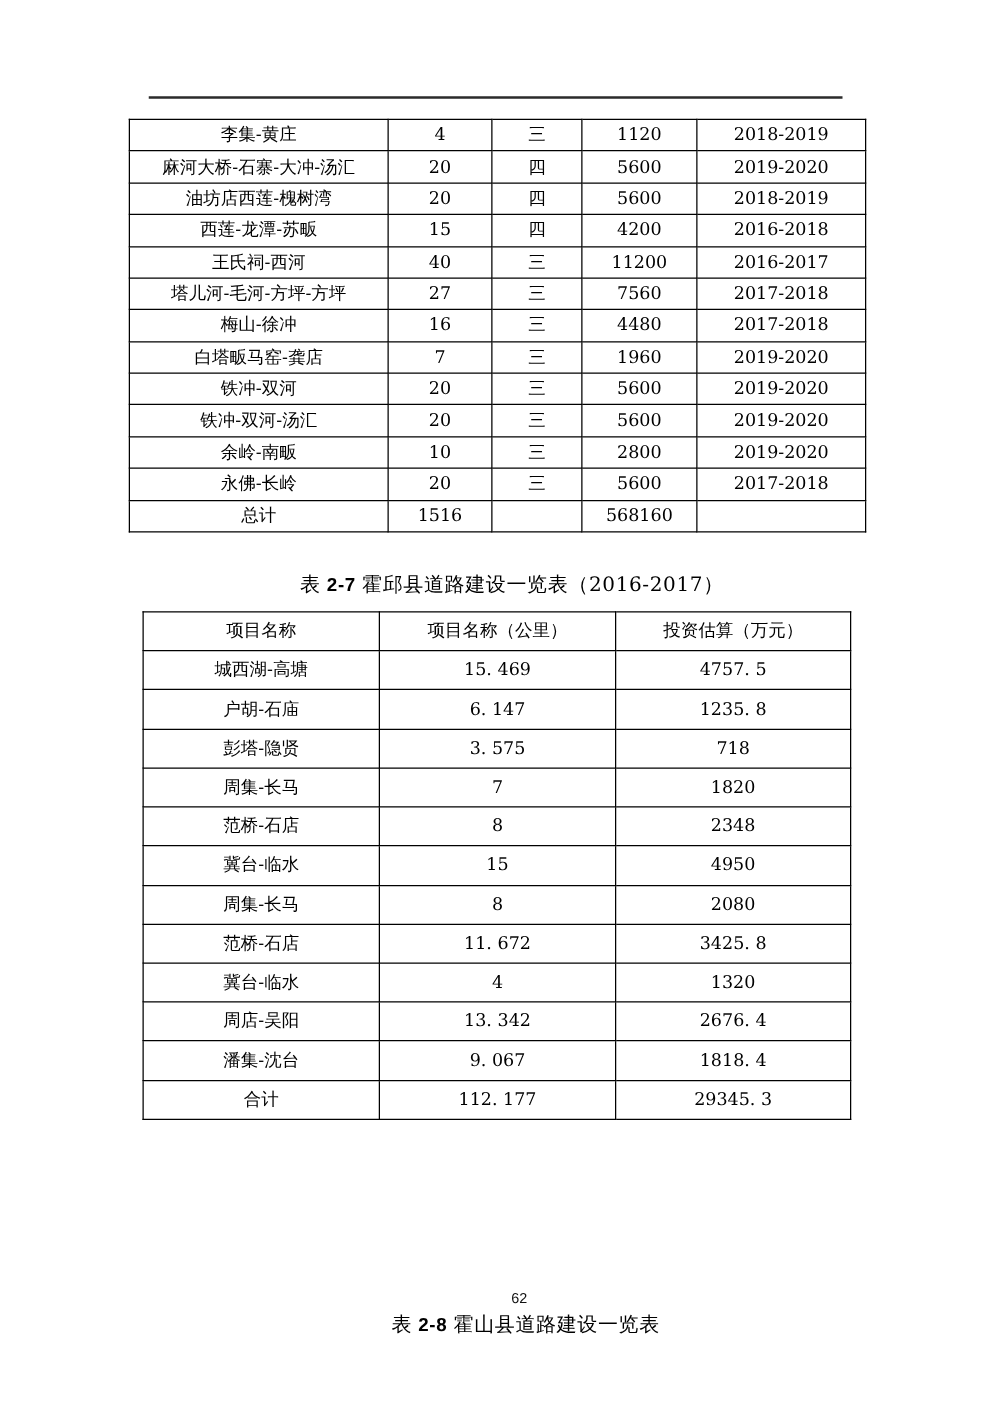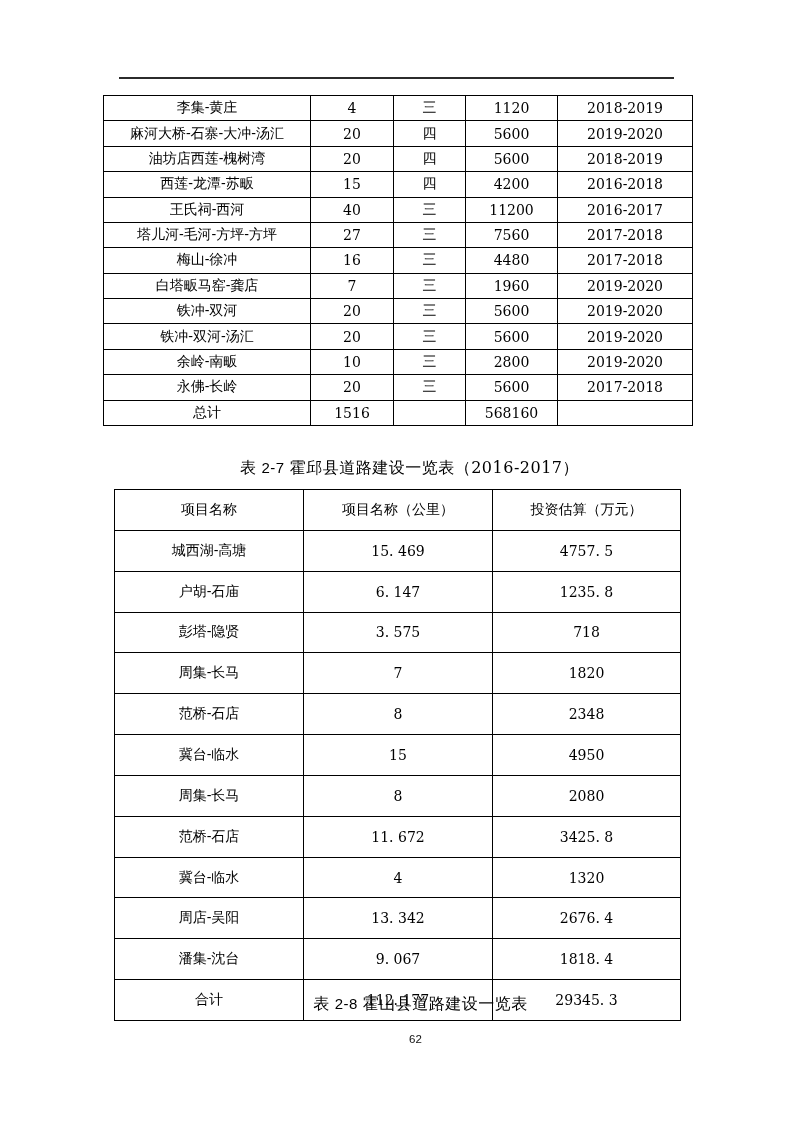--- a/index.html
+++ b/index.html
@@ -26,35 +26,35 @@
     padding:0 2px;
     overflow:hidden;
     white-space:nowrap;
   }
   .t1{
     position:absolute;left:103px;top:95px;
     width:589px;height:331px;
   }
   .t2{
     position:absolute;left:114px;top:489px;
-    width:566px;height:532px;
+    width:566px;height:407px;
   }
   .caption{
     position:absolute;left:0;width:793px;
     text-align:center;
     font-size:16px;
     padding-left:26px;
     box-sizing:border-box;
     letter-spacing:0.5px;
   }
   .caption-27{top:456px;height:24px;line-height:24px;}
-  .caption-28{top:992px;height:24px;line-height:24px;padding-left:48px;}
+  .caption-28{top:1048px;height:24px;line-height:24px;padding-left:48px;}
   .cap-num{
     font-family:"Liberation Sans", sans-serif;
-    font-weight:400;
+    font-weight:700;
     font-size:15px;
     margin:0 5px;
   }
   .page-number{
     position:absolute;left:0;top:1033px;width:793px;
     text-align:center;
     padding-left:38px;
     box-sizing:border-box;
     font-family:"Liberation Sans", sans-serif;
     font-size:11.5px;

